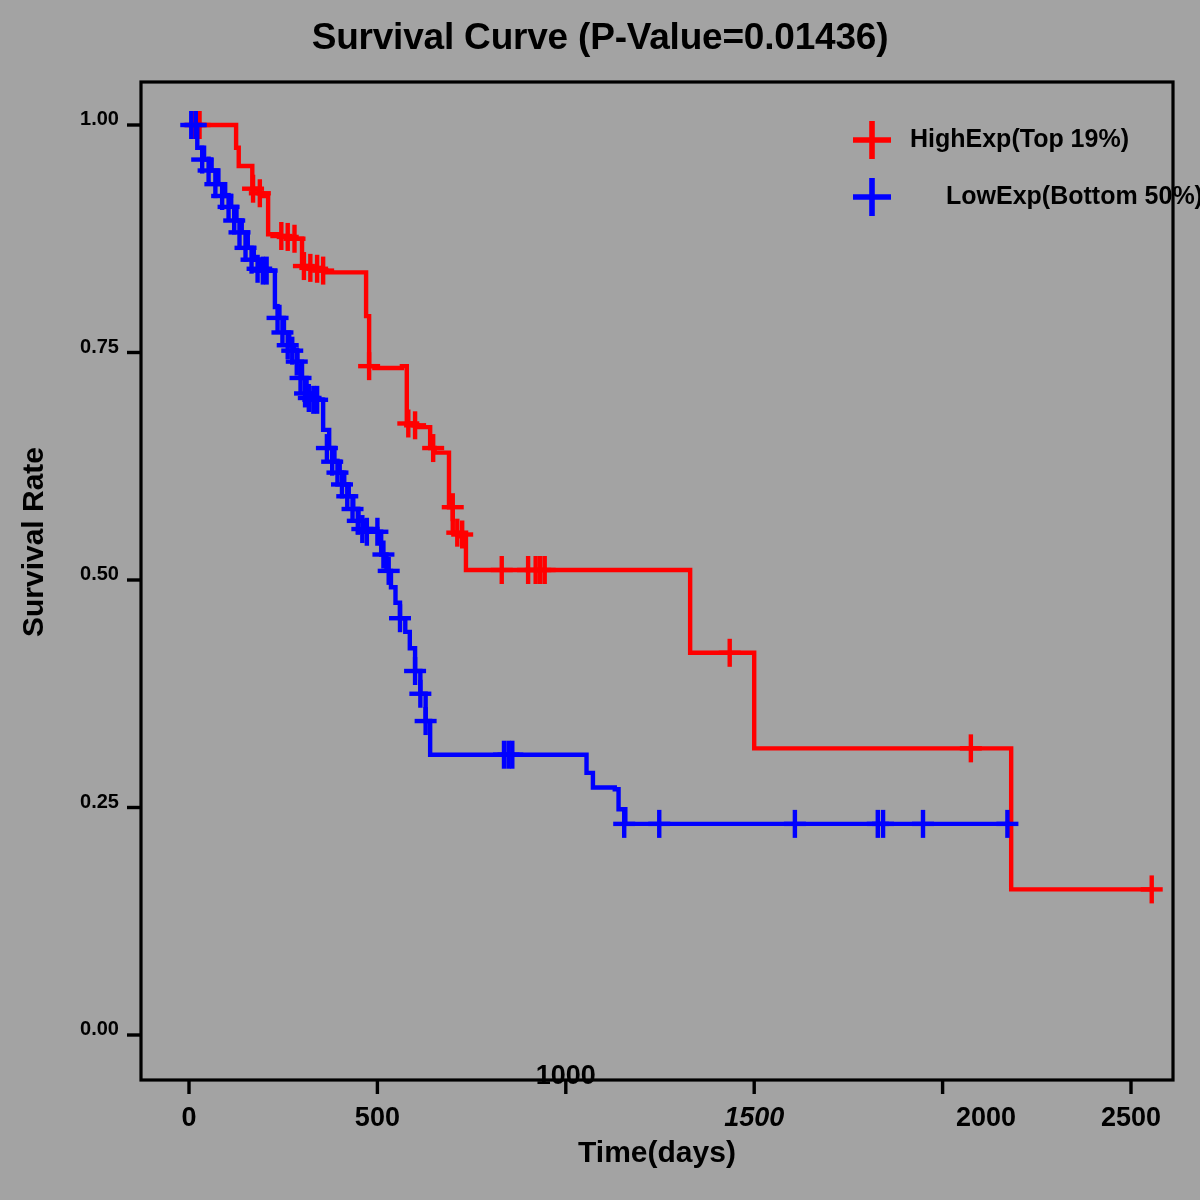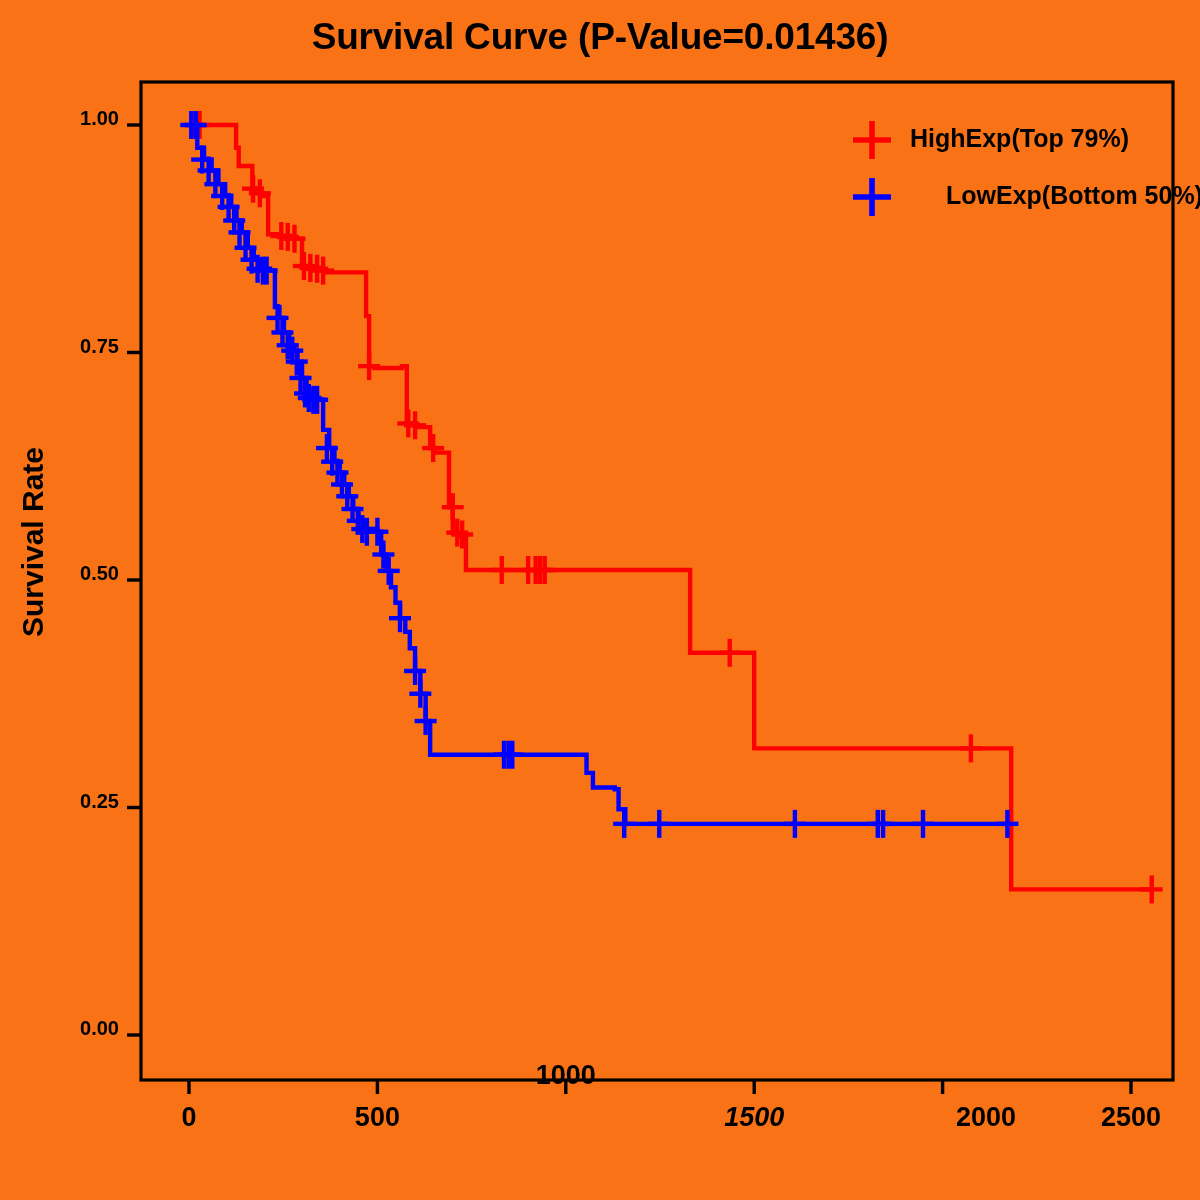--- a/index.html
+++ b/index.html
@@ -10,21 +10,21 @@
   body {
     width: 1200px;
     height: 1200px;
     font-family: "Liberation Sans", sans-serif;
     overflow: hidden;
   }
   #figure {
     position: relative;
     width: 1200px;
     height: 1200px;
-    background: #f97316;
+    background: #a3a3a3;
   }
   #chart-title {
     position: absolute;
     left: 0;
     top: 16px;
     width: 1200px;
     text-align: center;
     font-size: 37px;
     font-weight: bold;
     color: #000000;
@@ -419,34 +419,35 @@
           <line x1="872" y1="121" x2="872" y2="159" stroke="#FF0000" stroke-width="5.6"></line>
         </g>
         <g>
           <line x1="853" y1="197" x2="891" y2="197" stroke="#0000FF" stroke-width="5.6"></line>
           <line x1="872" y1="178" x2="872" y2="216" stroke="#0000FF" stroke-width="5.6"></line>
         </g>
       </g>
   </svg>
 
   <div id="ylabel">Survival Rate</div>
+  <div id="xlabel">Time(days)</div>
 
   <div id="ytick-labels">
       <div class="tick-label-y" style="left: 9px; top: 1017px;">0.00</div>
       <div class="tick-label-y" style="left: 9px; top: 789.5px;">0.25</div>
       <div class="tick-label-y" style="left: 9px; top: 562px;">0.50</div>
       <div class="tick-label-y" style="left: 9px; top: 334.5px;">0.75</div>
       <div class="tick-label-y" style="left: 9px; top: 107px;">1.00</div>
     </div>
   <div id="xtick-labels">
       <div class="tick-label-x" style="left: 129px; top: 1102px;">0</div>
       <div class="tick-label-x" style="left: 317.4px; top: 1102px;">500</div>
       <div class="tick-label-x" style="left: 505.8px; top: 1060px;">1000</div>
       <div class="tick-label-x" style="left: 694.2px; top: 1102px; font-style: italic;">1500</div>
       <div class="tick-label-x" style="left: 926px; top: 1102px;">2000</div>
       <div class="tick-label-x" style="left: 1071px; top: 1102px;">2500</div>
     </div>
   <div id="legend-labels">
-      <div class="legend-text" style="left: 910px; top: 124px;">HighExp(Top 79%)</div>
+      <div class="legend-text" style="left: 910px; top: 124px;">HighExp(Top 19%)</div>
       <div class="legend-text" style="left: 910px; top: 181px; margin-left: 36px;">LowExp(Bottom 50%)</div>
     </div>
 
 </div>
 
 </body></html>

